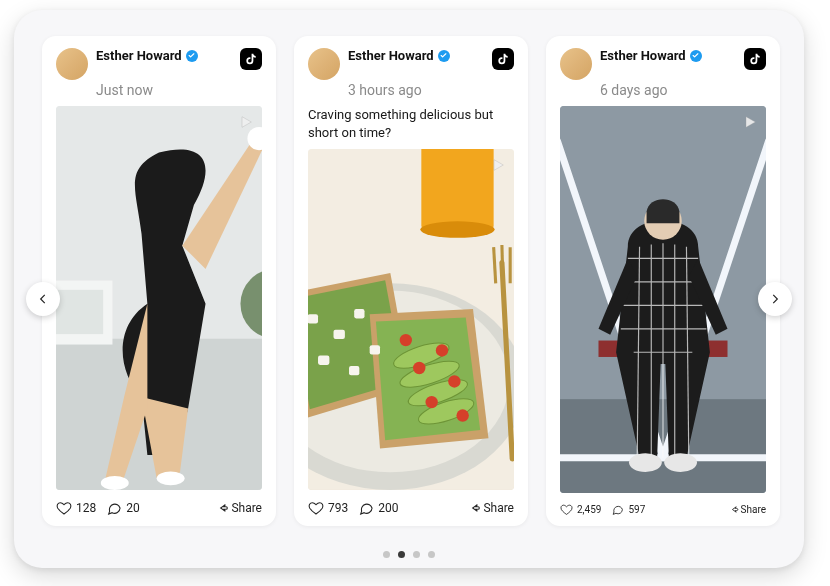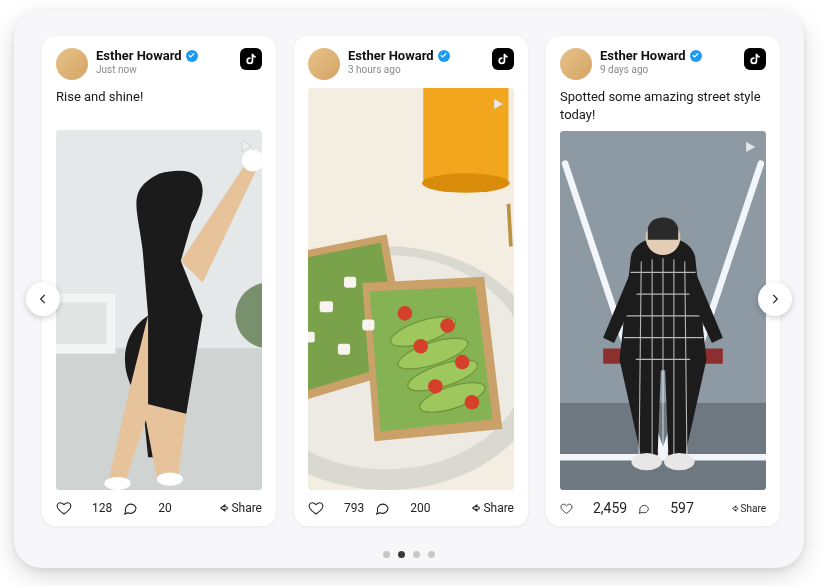--- a/index.html
+++ b/index.html
@@ -47,21 +47,21 @@
   }
   .who { flex: 1 1 auto; min-width: 0; }
   .name-row { display: flex; align-items: center; gap: 4px; }
   .name { font-size: 13px; font-weight: 700; color: #111; }
   .verify {
     width: 12px; height: 12px; border-radius: 50%;
     background: #1d9bf0;
     display: inline-flex; align-items: center; justify-content: center;
   }
   .verify svg { width: 7px; height: 7px; fill: #fff; }
-  .time { font-size: 10px; color: #8a8a8a; margin-top: 1px; }
+  .time { font-size: 14px; color: #8a8a8a; margin-top: 19px; }
   .plat {
     width: 22px; height: 22px; border-radius: 6px; background: #000;
     display:flex; align-items:center; justify-content:center;
     flex:0 0 22px;
   }
   .plat svg { width: 14px; height: 14px; fill:#fff; }
   .caption {
     font-size: 13px; line-height: 1.35; color: #181818;
     margin-bottom: 8px;
     min-height: 34px;
@@ -79,25 +79,25 @@
     width: 20px; height: 20px;
     display:flex; align-items:center; justify-content:center;
     opacity: .9;
   }
   .play svg { width: 16px; height: 16px; fill: #f0f0f0; stroke:#a0a0a0; stroke-width:.5;}
   .engage {
     display:flex; align-items:center; gap: 10px;
     padding-top: 10px;
     font-size: 12px; color:#222;
   }
-  .stat { display:flex; align-items:center; gap:20px; }
+  .stat { display:flex; align-items:center; gap:4px; }
   .stat svg { width:16px; height:16px; fill:none; stroke:#222; stroke-width:1.6; }
   .share-group { margin-left:auto; display:flex; align-items:center; gap:1px; }
   .share-group svg { width:16px; height:16px; fill:none; stroke:#222; stroke-width:1.6;}
-  .small-stats .stat { font-size:14px; }
+  .small-stats .stat { font-size:10px; }
   .small-stats .stat svg { width:13px; height:13px; }
   .small-stats .share-group { font-size:10px; }
   .small-stats .share-group svg { width:13px; height:13px; }
 
   .navbtn {
     position:absolute; top: 272px;
     width:34px; height:34px; border-radius:50%;
     background:#fff; box-shadow:0 2px 6px rgba(0,0,0,.18);
     display:flex; align-items:center; justify-content:center;
     z-index: 5;
@@ -149,21 +149,20 @@
             </span>
           </div>
           <div class="time">Just now</div>
         </div>
         <div class="plat">
           <svg viewBox="0 0 24 24">
               <path d="M16 3c.3 2.2 1.8 3.8 4 4v3c-1.6 0-3-.5-4-1.3V15a6 6 0 1 1-6-6c.3 0 .7 0 1 .1v3.1A3 3 0 1 0 13 15V3h3z"></path>
             </svg>
         </div>
       </div>
-      <div class="caption">Rise and shine!</div>
       <div class="media photo1">
         <svg class="art" viewBox="0 0 220 330" preserveAspectRatio="xMidYMid slice">
           <rect x="0" y="0" width="220" height="330" fill="#e5e8e8"></rect>
           <rect x="0" y="200" width="220" height="130" fill="#cfd4d3"></rect>
           <rect x="0" y="150" width="70" height="55" fill="#f3f5f4"></rect>
           <rect x="8" y="158" width="54" height="38" fill="#e0e5e3"></rect>
 
           <path d="M110 40 C150 30 160 50 140 85 L130 120 L150 170 L135 260 L125 300 L100 300 L95 250 C75 230 70 190 100 170 L95 110 C90 70 80 55 110 40 Z" fill="#1b1b1b"></path>
 
           <path d="M95 250 L135 260 L128 315 L108 320 Z" fill="#e6c39a"></path>
@@ -218,20 +217,21 @@
             </span>
           </div>
           <div class="time">3 hours ago</div>
         </div>
         <div class="plat">
           <svg viewBox="0 0 24 24">
               <path d="M16 3c.3 2.2 1.8 3.8 4 4v3c-1.6 0-3-.5-4-1.3V15a6 6 0 1 1-6-6c.3 0 .7 0 1 .1v3.1A3 3 0 1 0 13 15V3h3z"></path>
             </svg>
         </div>
       </div>
+      <div class="caption">Craving something delicious but short on time?</div>
       <div class="media photo2">
         <svg class="art" viewBox="0 0 220 330" preserveAspectRatio="xMidYMid slice">
           <rect width="220" height="330" fill="#f3ede2"></rect>
 
           <rect x="120" y="-10" width="70" height="90" rx="6" fill="#f2a61e"></rect>
           <ellipse cx="155" cy="78" rx="36" ry="8" fill="#d98c0a"></ellipse>
 
           <ellipse cx="90" cy="230" rx="130" ry="100" fill="#d9d9d2"></ellipse>
           <ellipse cx="90" cy="225" rx="115" ry="88" fill="#eceae2"></ellipse>
 
@@ -308,29 +308,28 @@
         <div class="avatar"></div>
         <div class="who">
           <div class="name-row">
             <span class="name">Esther Howard</span>
             <span class="verify">
               <svg viewBox="0 0 24 24">
                   <path d="M20 6L9 17l-5-5" fill="none" stroke="#fff" stroke-width="4" stroke-linecap="round" stroke-linejoin="round"></path>
                 </svg>
             </span>
           </div>
-          <div class="time">9 days ago</div>
+          <div class="time">6 days ago</div>
         </div>
         <div class="plat">
           <svg viewBox="0 0 24 24">
               <path d="M16 3c.3 2.2 1.8 3.8 4 4v3c-1.6 0-3-.5-4-1.3V15a6 6 0 1 1-6-6c.3 0 .7 0 1 .1v3.1A3 3 0 1 0 13 15V3h3z"></path>
             </svg>
         </div>
       </div>
-      <div class="caption">Spotted some amazing street style today!</div>
       <div class="media photo3">
         <svg class="art" viewBox="0 0 220 330" preserveAspectRatio="xMidYMid slice">
           <rect width="220" height="330" fill="#8d99a3"></rect>
           <rect x="0" y="250" width="220" height="80" fill="#6d7880"></rect>
 
           <g stroke="#f2f6fb" stroke-width="6" fill="none" stroke-linecap="round">
             <path d="M20 30 L110 300 L10 300"></path>
             <path d="M200 30 L110 300 L210 300"></path>
           </g>
 

